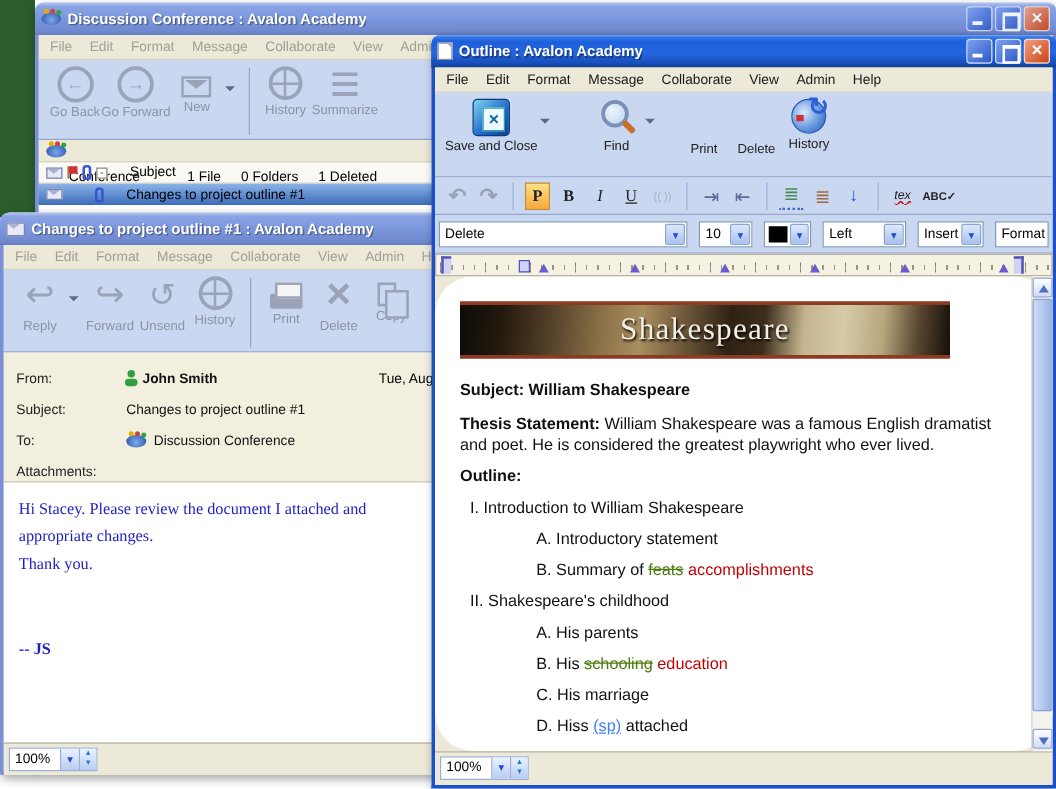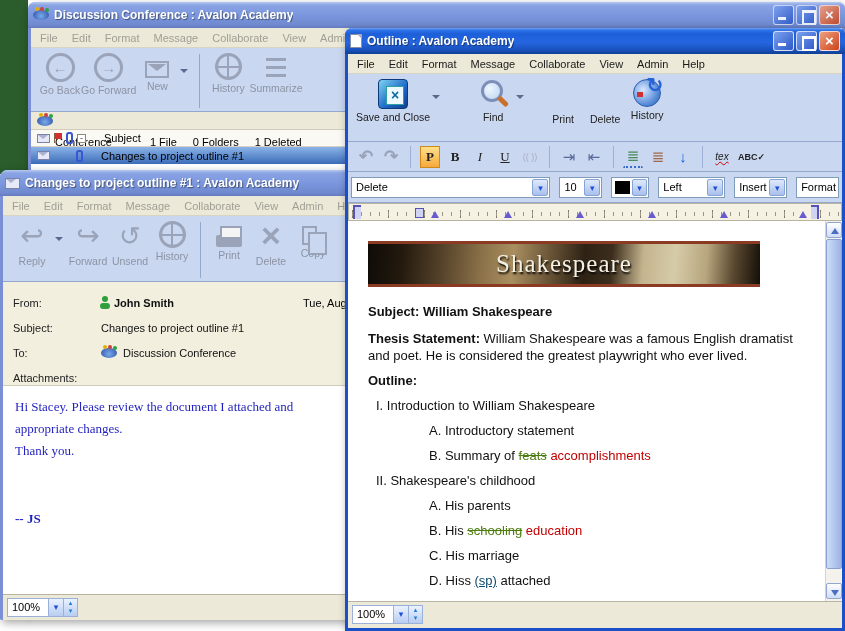--- a/index.html
+++ b/index.html
@@ -177,37 +177,37 @@
            background-image:repeating-linear-gradient(90deg,#9a9684 0 1px,transparent 1px 9px),
                             repeating-linear-gradient(90deg,#7e7a68 0 1px,transparent 1px 36px);
            background-size:100% 4px,100% 8px; background-position:3px 8px,3px 6px; background-repeat:no-repeat; }
   .tabstop { position:absolute; bottom:2px; width:0; height:0; border-left:4px solid transparent;
              border-right:4px solid transparent; border-bottom:7px solid #6a5ad0; }
   .indmark { position:absolute; bottom:2px; width:9px; height:10px; background:#cfd4f2; border:1px solid #5a51b8; }
   .rflagL,.rflagR { position:absolute; top:1px; width:8px; height:14px; border:2px solid #5a51b8; background:#cfd4f2; }
   .rflagL { border-right:none; border-bottom:none; }
   .rflagR { border-left:none; border-bottom:none; }
 
-  .docwrap { display:flex; background:#fff; }
+  .docwrap { display:flex; background:#fff;border-radius:31px; }
   .doc { width:478px; height:380px; overflow:hidden; padding:0 0 0 20px; font-size:13px; color:#111; }
   .doc .banner { margin-top:20px; width:392px; height:46px; border-top:3px solid #8b3a24; border-bottom:3px solid #8b3a24;
         display:flex; align-items:center; justify-content:center;
         background:linear-gradient(95deg,#0e0b07 0%,#241a0e 9%,#55422a 19%,#8a7148 29%,#a98e5f 37%,
                    #6b5638 46%,#2e2214 55%,#3c2e1c 62%,#c4b48e 70%,#d6cba8 78%,#b7a67e 86%,#5a4830 93%,#140f08 100%); }
   .doc .banner span { color:#f4f0e4; font-family:"Liberation Serif",serif; font-size:25px;
         text-shadow:1px 2px 2px #000; letter-spacing:1px; }
   .doc p.subject { margin-top:17px; font-weight:bold; }
   .doc p.thesis { margin-top:11px; width:446px; line-height:17px; }
   .doc p.outlab { margin-top:9px; font-weight:bold; }
   .oitem { margin-top:10px; line-height:15px; }
   .oitem.ind1 { padding-left:8px; }
   .oitem.ind2 { padding-left:61px; }
   .r-strike { color:#4d7c0f; text-decoration:line-through; }
   .r-ins { color:#c00000; }
-  .r-insu { color:#0c4a6e; text-decoration:underline; }
+  .r-insu { color:#3b82f6; text-decoration:underline; }
 
   .vsb { position:relative; width:17px; background:#f3f2ec; border-left:1px solid #d8d5c8; }
   .sbbtn { position:absolute; left:0; width:16px; height:16px; background:linear-gradient(#ffffff,#cfdcf8);
            border:1px solid #94a6d0; border-radius:2px; }
   .sbbtn.up { top:1px; } .sbbtn.down { bottom:2px; }
   .sbbtn::after { content:""; position:absolute; left:4px; width:0; height:0;
                   border-left:4px solid transparent; border-right:4px solid transparent; }
   .sbbtn.up::after { top:5px; border-bottom:6px solid #4a6fc0; }
   .sbbtn.down::after { top:6px; border-top:6px solid #4a6fc0; }
   .sbthumb { position:absolute; left:0; top:18px; bottom:32px; width:16px;

